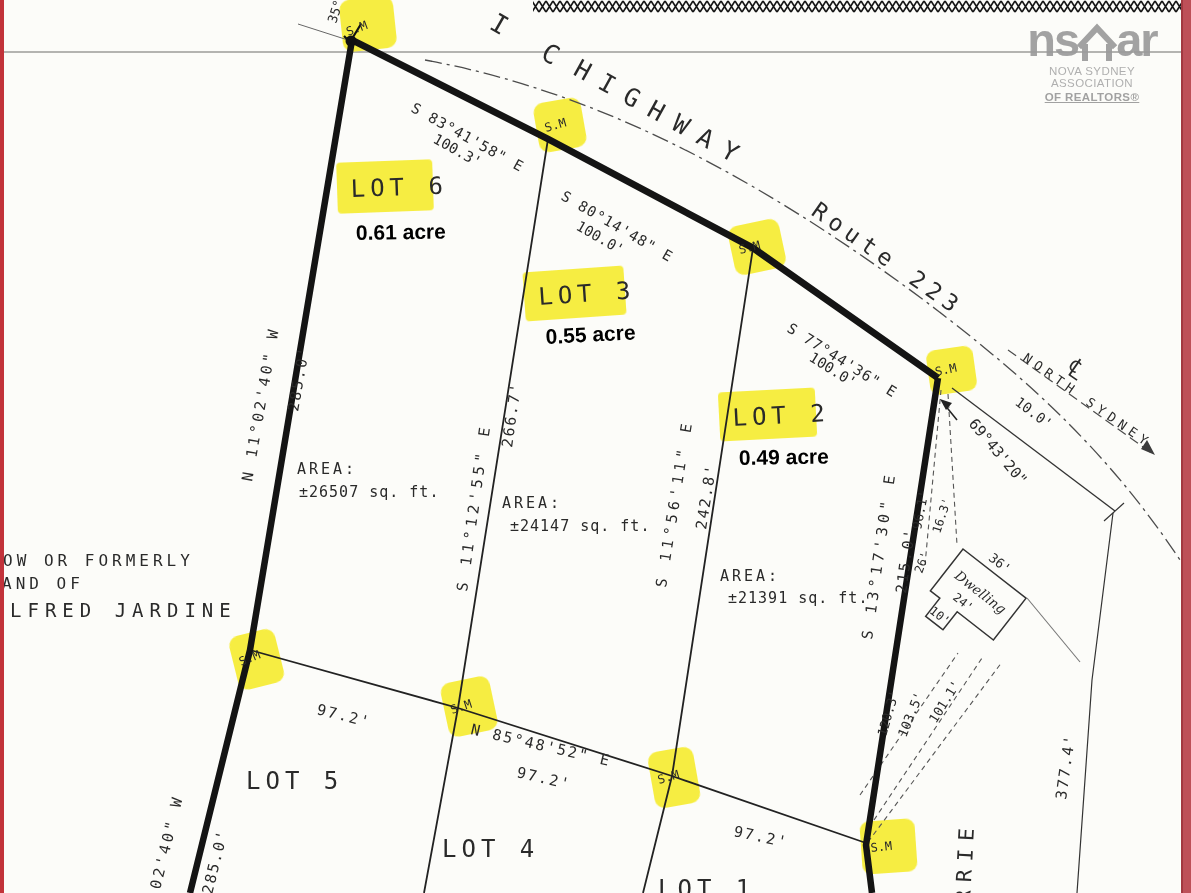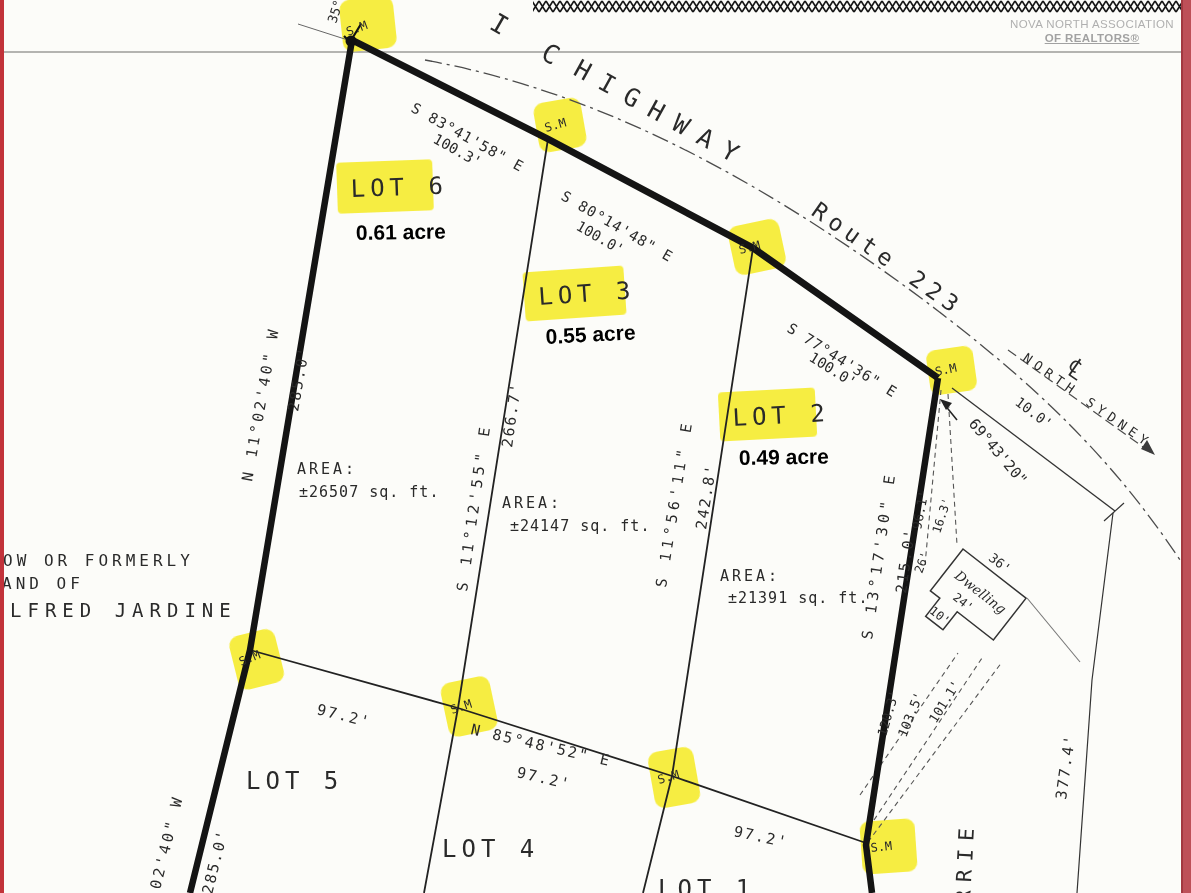--- a/index.html
+++ b/index.html
@@ -184,18 +184,26 @@
     <text class="mono" transform="translate(740,254) rotate(-14)" font-size="12">S.M</text>
     <text class="mono" transform="translate(936,376) rotate(-12)" font-size="12">S.M</text>
     <text class="mono" transform="translate(241,666) rotate(-22)" font-size="12">S.M</text>
     <text class="mono" transform="translate(452,714) rotate(-18)" font-size="12">S.M</text>
     <text class="mono" transform="translate(659,784) rotate(-16)" font-size="12">S.M</text>
     <text class="mono" transform="translate(871,852) rotate(-6)" font-size="12">S.M</text>
   </g>
 </svg>
 
 <div id="logo">
-  <div class="assoc">NOVA NORTH ASSOCIATION</div>
+  <div class="row">
+    <span class="big">ns</span>
+    <svg width="42" height="44" viewBox="0 0 42 44" style="margin:0 -2px;">
+      <path d="M5 26 L21 9 L37 26" fill="none" stroke="#9b9b9b" stroke-width="6" stroke-linecap="square"></path>
+      <path d="M9 25 L9 42 M33 25 L33 42" fill="none" stroke="#9b9b9b" stroke-width="6"></path>
+    </svg>
+    <span class="big">ar</span>
+  </div>
+  <div class="assoc">NOVA SYDNEY ASSOCIATION</div>
   <div class="assoc"><b>OF REALTORS®</b></div>
 </div>
 
 <div class="edge" id="edge-left"></div>
 <div class="edge" id="edge-right"></div>
 
 </body></html>

